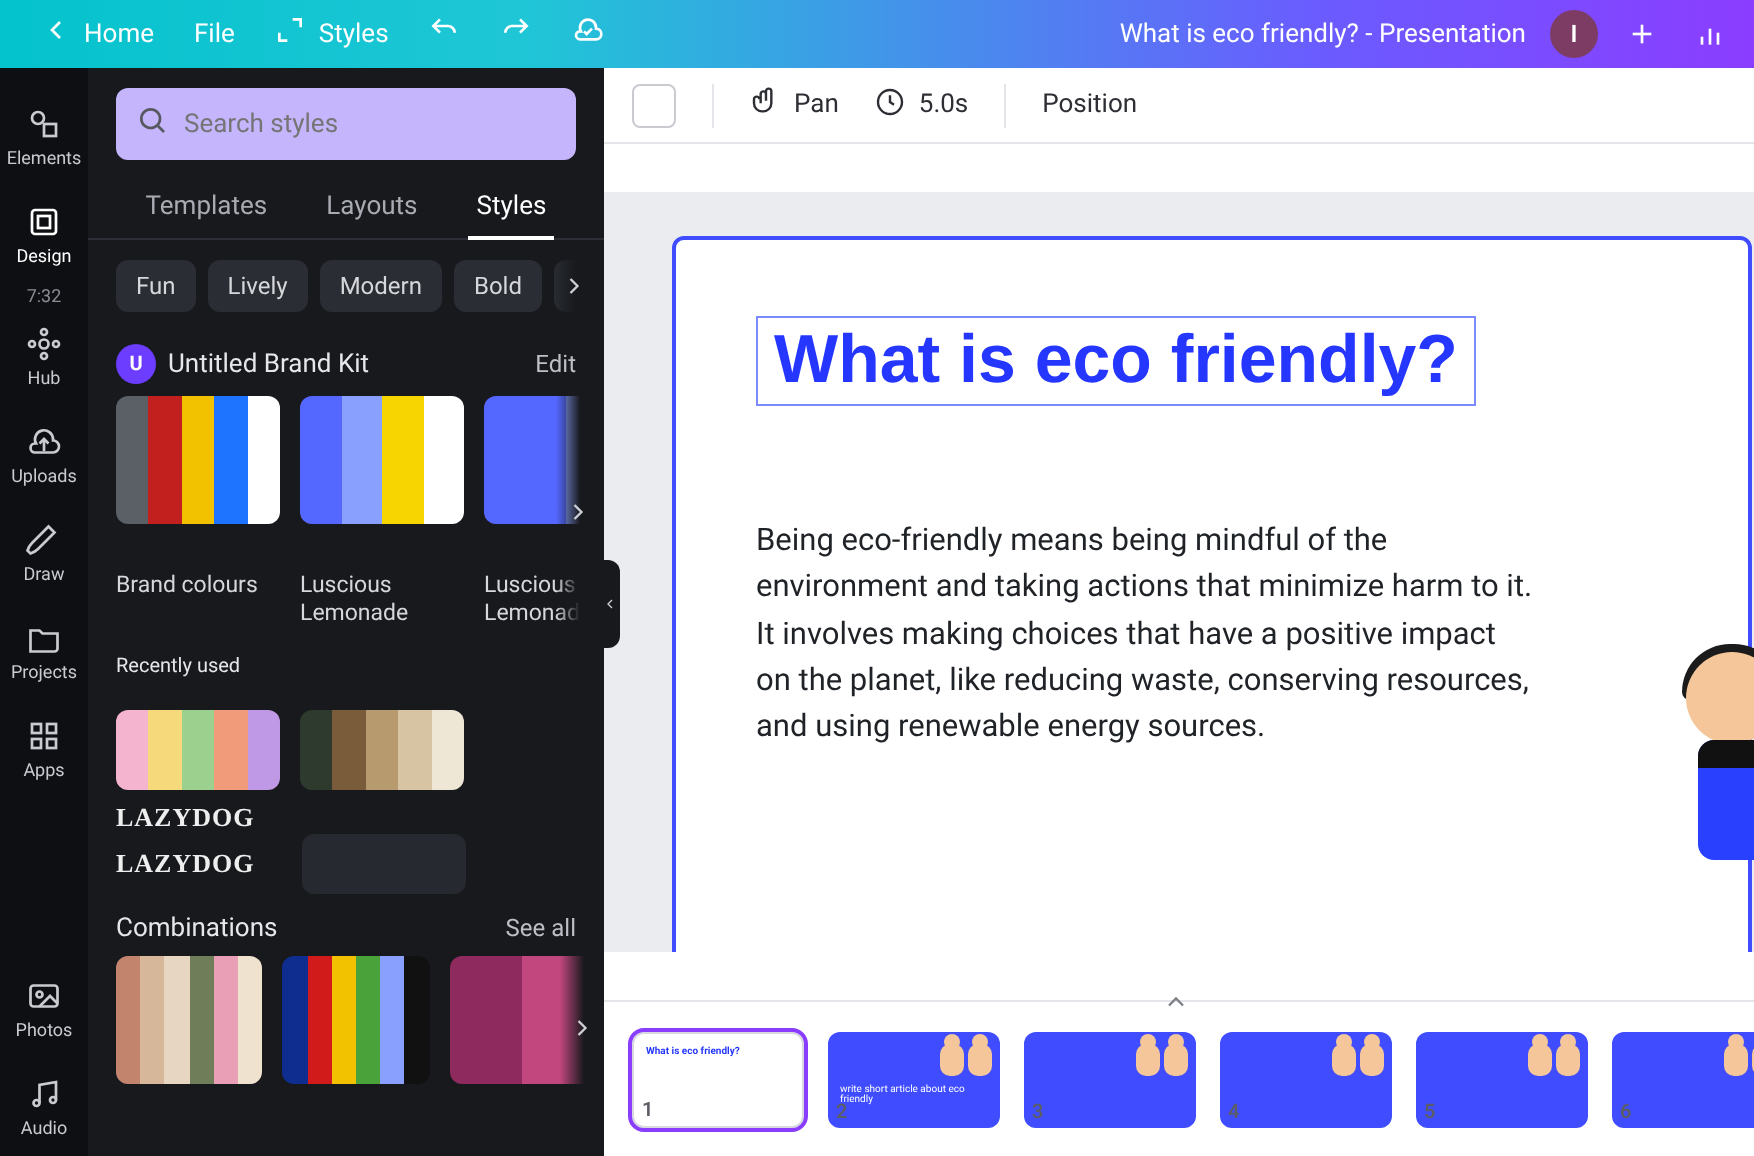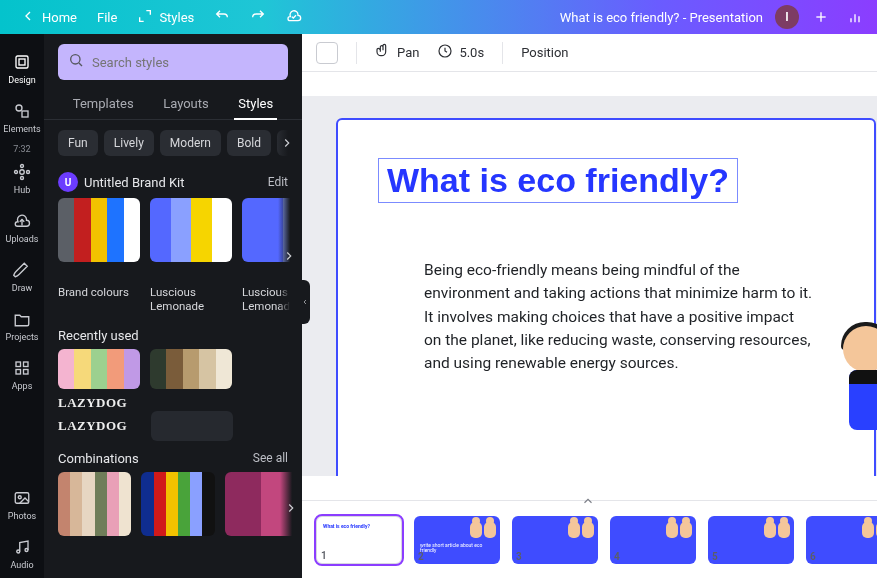--- a/index.html
+++ b/index.html
@@ -50,21 +50,21 @@
   .circle-avatar { width:20px;height:20px;border-radius:50%;background:#6c3cff;display:inline-flex;align-items:center;justify-content:center;color:#fff;font-size:10px;font-weight:700;margin-right:6px;}
 
   .swatch-row { position:relative; padding:0 4px 0 14px; }
   .swatch-scroll { display:flex; gap:10px; overflow:hidden; }
   .swatch-card { width:82px; flex:0 0 82px; display:flex; flex-direction:column; gap:23px; cursor:pointer;}
   .swatch { height:64px; border-radius:6px; overflow:hidden; display:flex;}
   .swatch div { flex:1; }
   .swatch-label { font-size:11.5px; color:#d6d7db; line-height:1.25; }
   .swatch-row .chev-right { right:2px; }
 
-  .sec-title { padding:14px 14px 6px; font-size:13px; }
+  .sec-title { padding:14px 14px 16px; font-size:10px; }
   .recent-grid { display:flex; gap:10px; padding:0 14px; }
   .recent-card { width:82px; height:40px; border-radius:6px; overflow:hidden; display:flex; cursor:pointer;}
   .recent-card div { flex:1; }
   .lazy { padding:6px 14px 0; font-family: "Comic Sans MS", cursive; font-weight:700; font-size:13px; letter-spacing:.5px; color:#eee;}
   .empty-card { width:82px; height:30px; border-radius:6px; background:#26292f; margin-left:10px;}
 
   .combo-row { position:relative; padding:0 4px 8px 14px; }
   .combo-scroll { display:flex; gap:10px; overflow:hidden;}
   .combo-card{ width:82px; height:64px; border-radius:6px; overflow:hidden; display:flex; cursor:pointer;}
   .combo-card div{flex:1;}
@@ -76,21 +76,21 @@
   .editor { position:absolute; top:34px; left:302px; right:0; bottom:0; background:#fff; display:flex; flex-direction:column;gap:24px; }
   .context-bar { height:38px; border-bottom:1px solid #e4e5e9; display:flex; align-items:center; gap:18px; padding:0 14px; font-size:13px; color:#2d2f34;}
   .context-bar .colorbox { width:22px;height:22px;border:1px solid #c9cbd1; border-radius:4px; background:#fff; cursor:pointer;}
   .context-bar .sep { width:1px; height:22px; background:#e4e5e9;}
   .context-bar .cbtn { display:flex;align-items:center;gap:6px;cursor:pointer;}
   .context-bar svg{width:16px;height:16px;stroke:#2d2f34;fill:none;stroke-width:1.8;}
 
   .stage { flex:1; background:#ebecf0; overflow:hidden; position:relative; padding:22px 0 0 34px; }
   .slide { width:540px; height:370px; background:#fff; border:2px solid #3f4cff; border-radius:6px; position:relative; padding:38px 40px; overflow:hidden;}
   .slide h1 { font-family:"Comic Sans MS","Segoe UI",sans-serif; font-weight:800; font-size:34px; color:#2536ff; border:1px solid #7b8bff; padding:2px 8px; display:inline-block;}
-  .slide p { margin-top:56px; font-size:15.5px; color:#1f2226; line-height:1.5; max-width:390px;margin-left:46px;}
+  .slide p { margin-top:56px; font-size:15.5px; color:#1f2226; line-height:1.5; max-width:390px;}
   .stage .illus { position:absolute; right:-12px; top:230px; width:60px; height:190px; }
   .illus .head{width:46px;height:46px;border-radius:50%;background:#f4c69a;position:absolute;top:0;right:0;}
   .illus .hair{width:50px;height:28px;border-radius:24px 24px 4px 4px;background:#1b1b1b;position:absolute;top:-4px;right:-2px;}
   .illus .body{width:38px;height:60px;background:#2940ff;border-radius:8px;position:absolute;top:44px;right:2px;}
   .illus .stripe{position:absolute;top:44px;right:2px;width:38px;height:14px;background:#111;border-radius:8px 8px 0 0;}
 
   .filmstrip { height:78px; background:#fff; border-top:1px solid #e4e5e9; display:flex; align-items:center; gap:12px; padding:0 14px; position:relative;}
   .filmstrip .fs-chev{position:absolute; top:-8px; left:50%; transform:translateX(-50%); width:18px;height:18px;cursor:pointer;}
   .filmstrip .fs-chev svg{width:14px;height:14px;stroke:#7c7f87;fill:none;stroke-width:2;}
   .thumb { width:86px; height:48px; border-radius:6px; position:relative; cursor:pointer; flex:0 0 86px; overflow:hidden;}
@@ -155,37 +155,37 @@
   <div class="chart">
       <svg viewBox="0 0 24 24" width="16" height="16" stroke="#fff" fill="none" stroke-width="2">
         <line x1="6" y1="20" x2="6" y2="14"></line>
         <line x1="12" y1="20" x2="12" y2="8"></line>
         <line x1="18" y1="20" x2="18" y2="11"></line>
       </svg>
     </div>
 </div>
 
 <div class="rail">
+  <div class="ritem">
+    <span class="ricon">
+        <svg viewBox="0 0 24 24">
+          <circle cx="8" cy="8" r="4"></circle>
+          <rect x="12" y="12" width="8" height="8"></rect>
+        </svg>
+      </span>
+    <span>Elements</span>
+  </div>
   <div class="ritem active">
     <span class="ricon">
         <svg viewBox="0 0 24 24">
           <rect x="4" y="4" width="16" height="16" rx="2"></rect>
           <rect x="8" y="8" width="8" height="8"></rect>
         </svg>
       </span>
     <span>Design</span>
-  </div>
-  <div class="ritem">
-    <span class="ricon">
-        <svg viewBox="0 0 24 24">
-          <circle cx="8" cy="8" r="4"></circle>
-          <rect x="12" y="12" width="8" height="8"></rect>
-        </svg>
-      </span>
-    <span>Elements</span>
   </div>
   <div class="time">7:32</div>
   <div class="ritem">
     <span class="ricon">
         <svg viewBox="0 0 24 24">
           <circle cx="12" cy="12" r="3"></circle>
           <circle cx="12" cy="4" r="2"></circle>
           <circle cx="12" cy="20" r="2"></circle>
           <circle cx="4" cy="12" r="2"></circle>
           <circle cx="20" cy="12" r="2"></circle>

